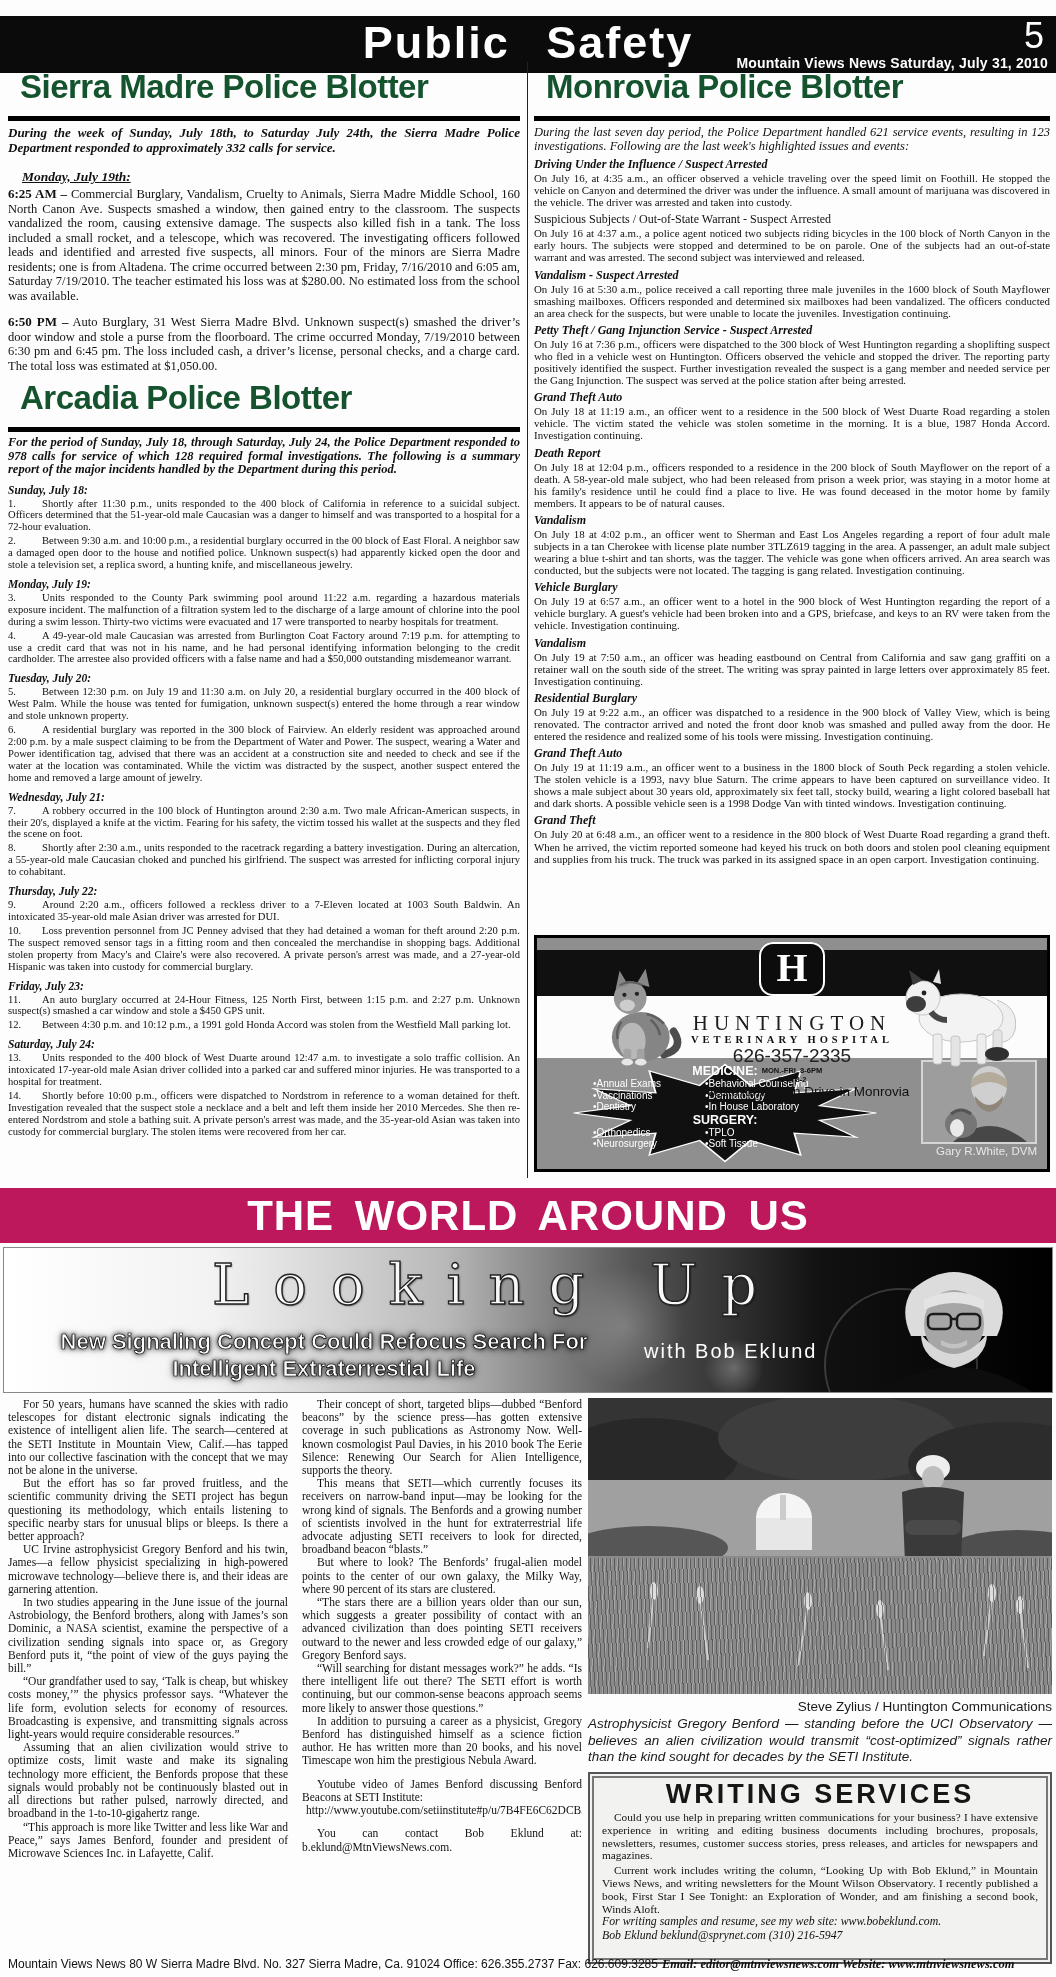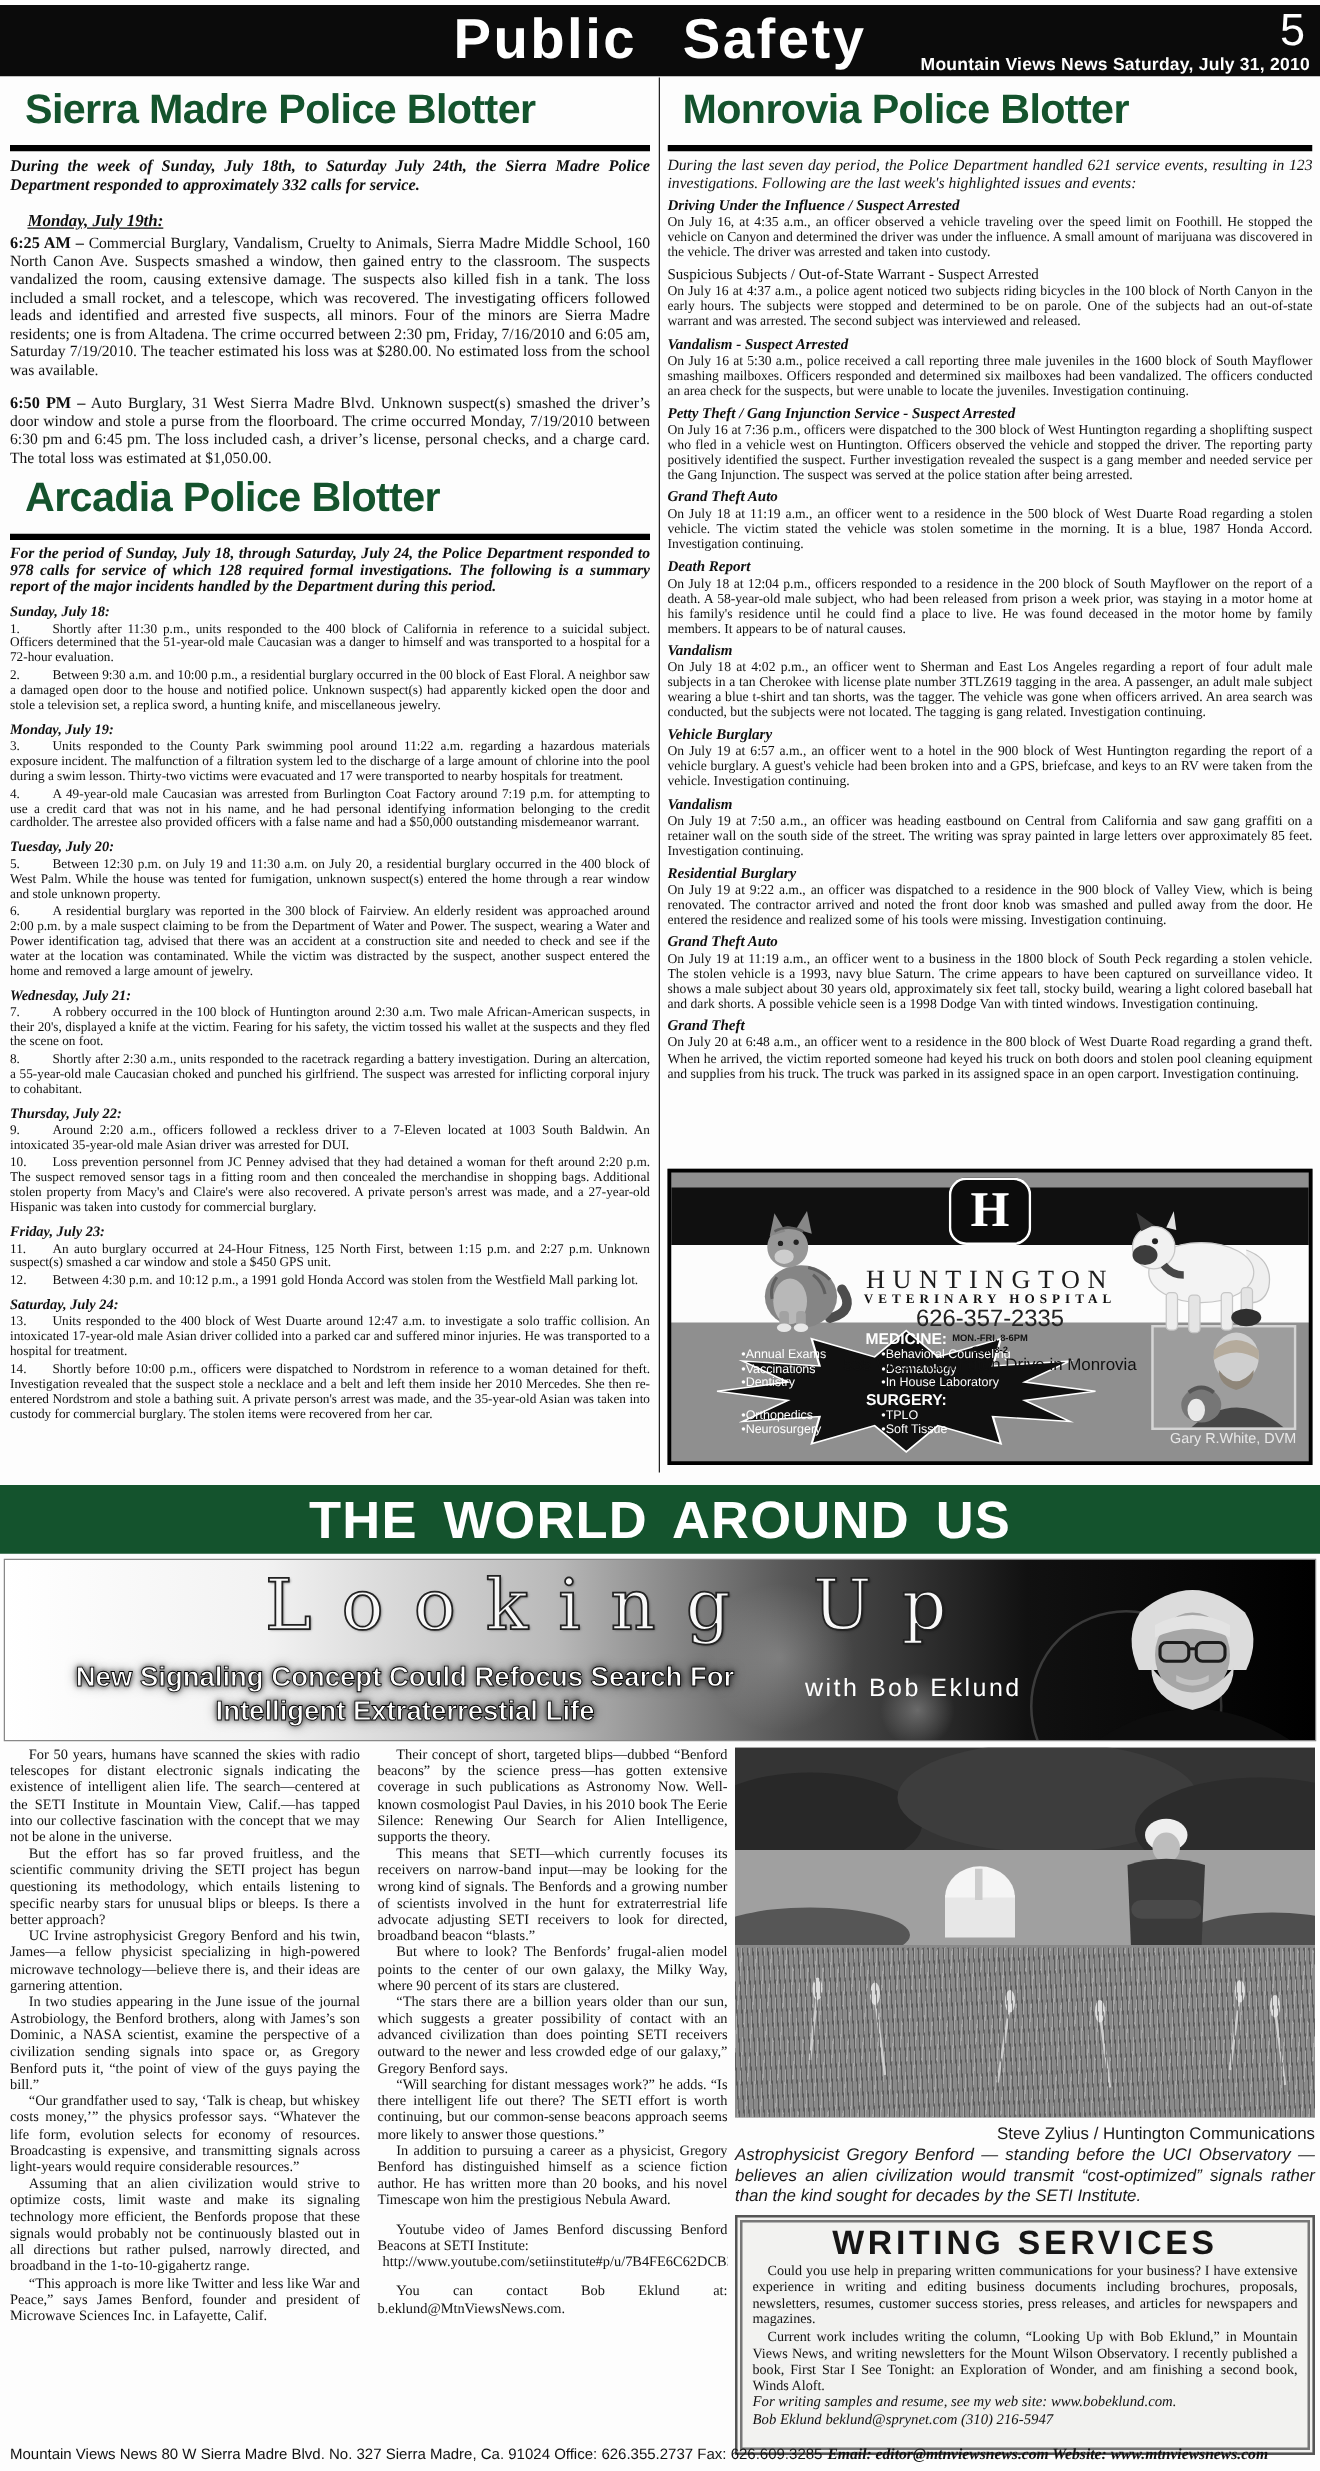--- a/index.html
+++ b/index.html
@@ -1,21 +1,21 @@
 <!DOCTYPE html>
 <html><head>
 <meta charset="utf-8">
 <style>
   html,body{margin:0;padding:0;}
   body{
     width:1056px;height:1977px;position:relative;background:#fdfdfd;
     font-family:"Liberation Serif",serif;color:#111;overflow:hidden;
   }
   
-  .header-bar{position:absolute;left:0;top:4px;width:1056px;height:57px;background:#0b0b0b;}
+  .header-bar{position:absolute;left:0;top:16px;width:1056px;height:57px;background:#0b0b0b;}
   .masthead{
     position:absolute;left:0;top:-2px;width:1056px;text-align:center;color:#fff;
     font-family:"Liberation Sans",sans-serif;font-weight:700;font-size:45px;line-height:57px;
     letter-spacing:2px;word-spacing:22px;
   }
   .page-number{
     position:absolute;right:12px;top:0px;color:#fff;font-family:"Liberation Sans",sans-serif;
     font-size:36px;font-weight:400;line-height:40px;
   }
   .dateline{
@@ -64,21 +64,21 @@
   .sb-label{font-weight:700;font-size:12.5px;line-height:14px;}
   .sb-grid{display:grid;grid-template-columns:112px 152px;width:264px;margin:0 auto;text-align:left;}
   .sb-grid span{font-weight:400;font-size:10px;line-height:11.5px;white-space:nowrap;}
   .vet-photo{position:absolute;right:10px;top:122px;width:112px;height:80px;border:2px solid #d5d5d5;
     background:#9c9c9c;z-index:3;overflow:hidden;}
   .vet-photo-caption{position:absolute;right:10px;top:207px;width:116px;text-align:right;color:#e8e8e8;
     font-family:"Liberation Sans",sans-serif;font-size:11.5px;z-index:3;}
   .vet-cat{position:absolute;left:48px;top:24px;width:100px;height:106px;z-index:5;}
   .vet-dog{position:absolute;right:22px;top:22px;width:132px;height:112px;z-index:5;}
   
-  .world-banner{position:absolute;left:0;top:1188px;width:1056px;height:55px;background:#14532d;
+  .world-banner{position:absolute;left:0;top:1188px;width:1056px;height:55px;background:#be185d;
     color:#fff;font-family:"Liberation Sans",sans-serif;font-weight:700;font-size:42px;line-height:55px;
     text-align:center;letter-spacing:1px;word-spacing:8px;}
   
   .lookup-banner{position:absolute;left:3px;top:1247px;width:1050px;height:146px;overflow:hidden;
     border:1px solid #888;box-sizing:border-box;
     background:linear-gradient(90deg,#ffffff 0%,#f2f2f2 20%,#b9b9b9 42%,#565656 60%,#111 78%,#000 100%);}
   .flare{position:absolute;border-radius:50%;}
   .flare1{left:560px;top:18px;width:120px;height:120px;background:radial-gradient(circle,rgba(255,255,255,.22),rgba(255,255,255,0) 70%);}
   .flare2{left:820px;top:40px;width:150px;height:150px;border:2px solid rgba(255,255,255,.18);}
   .flare3{left:700px;top:90px;width:60px;height:60px;background:radial-gradient(circle,rgba(255,255,255,.28),rgba(255,255,255,0) 70%);}

